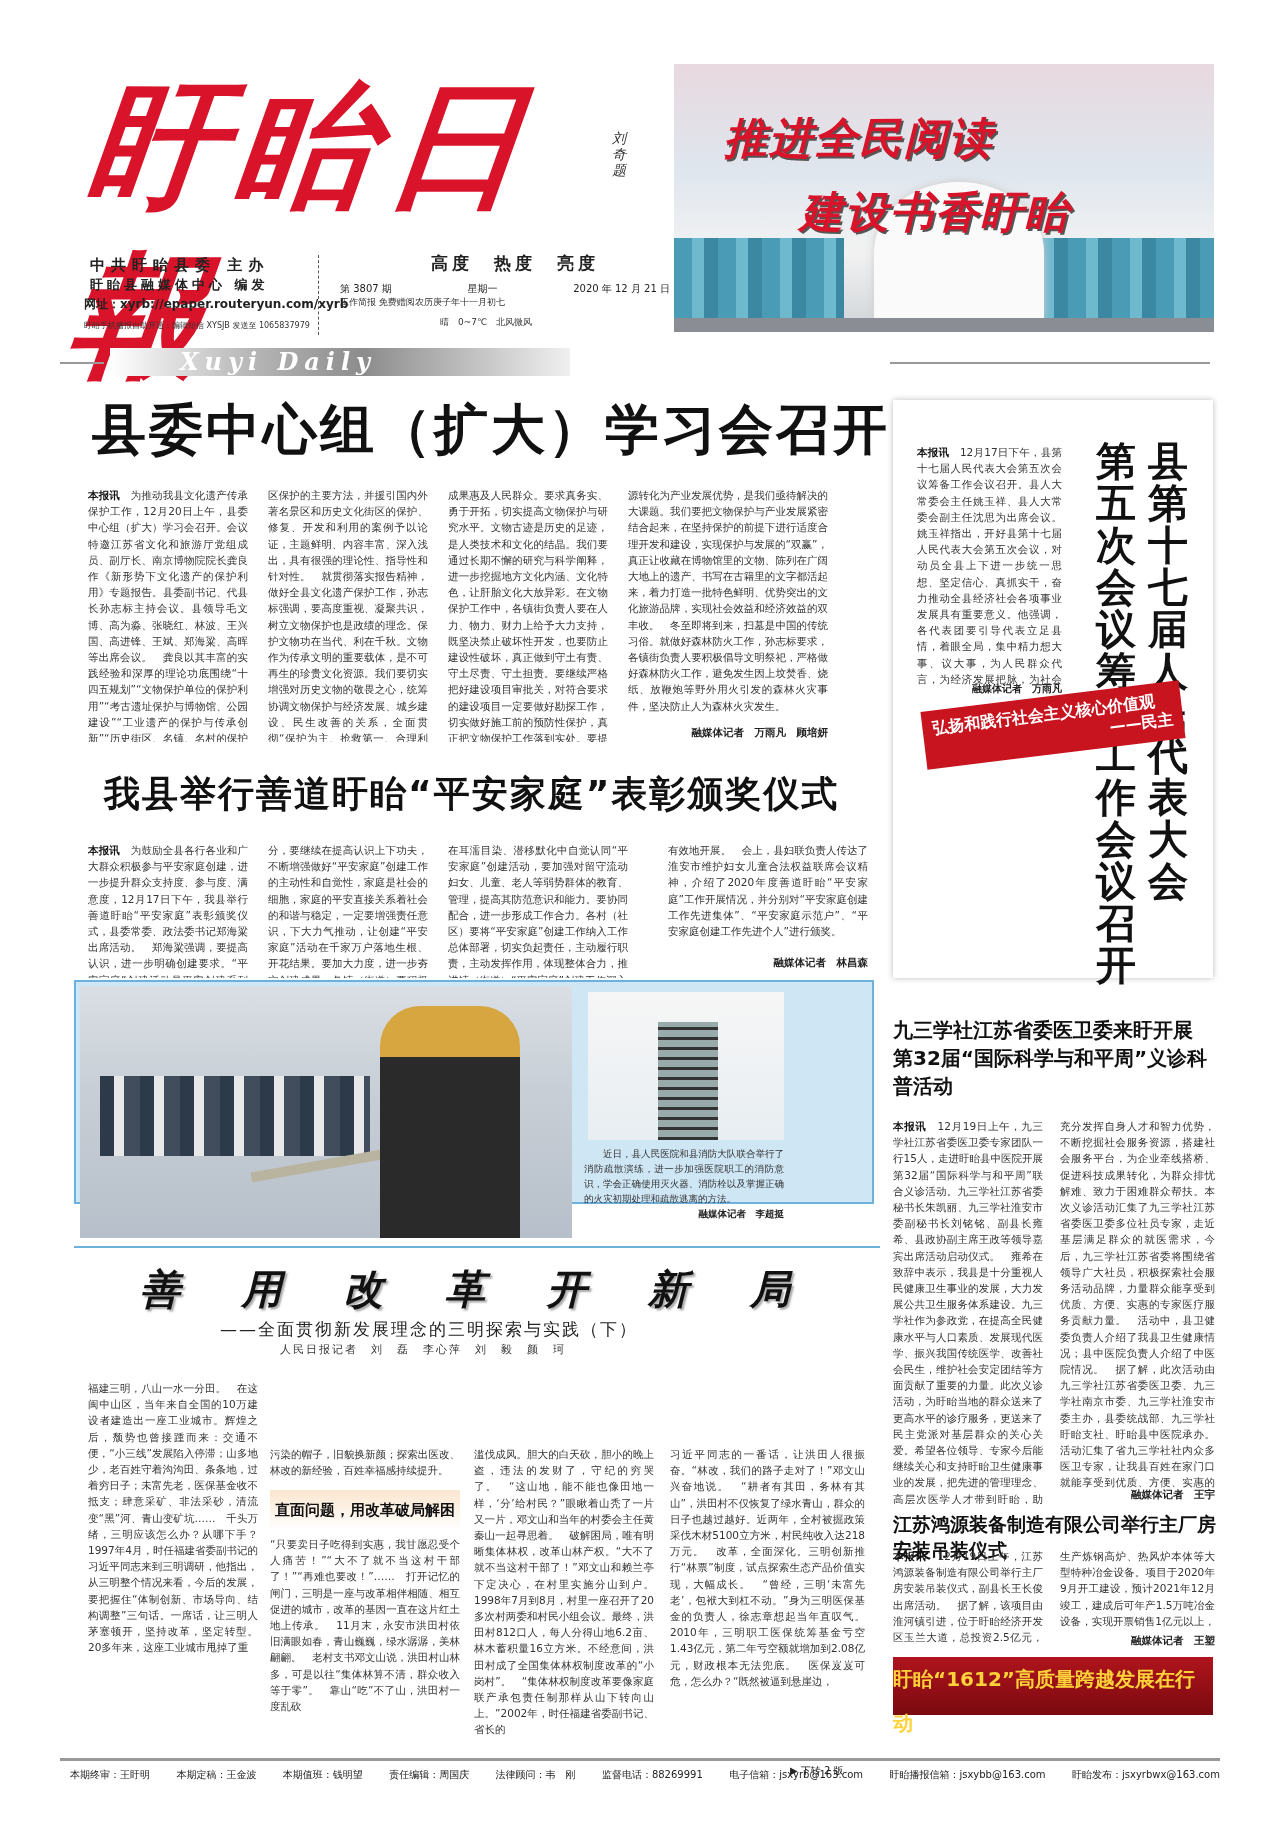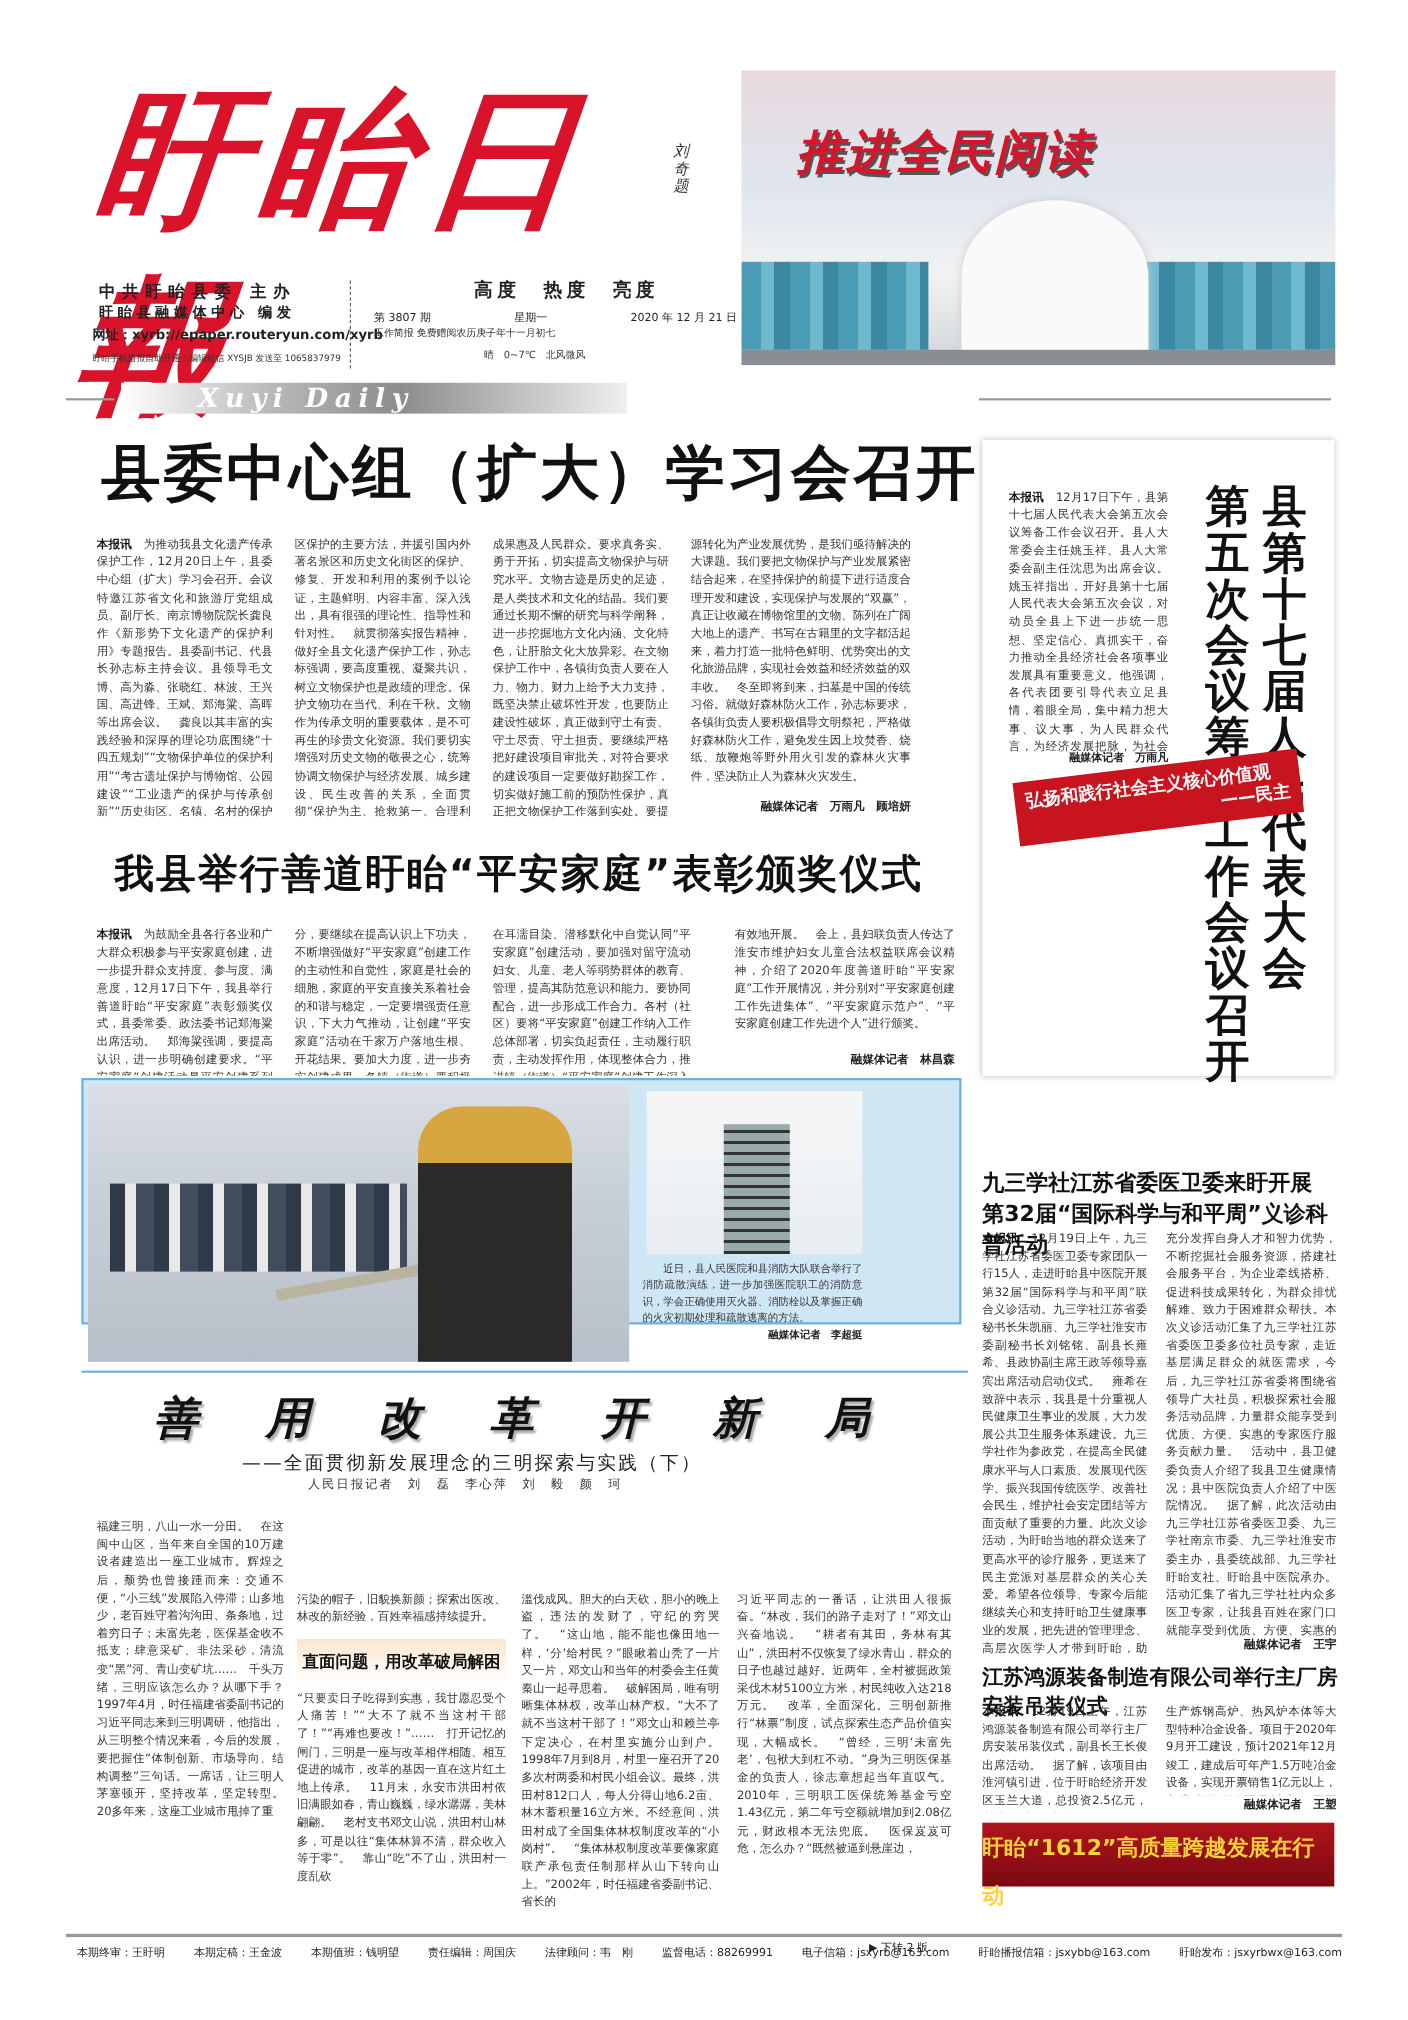--- a/index.html
+++ b/index.html
@@ -77,20 +77,21 @@
   <span>农历庚子年十一月初七</span>
 </div>
 <div class="abs weather">晴　0~7℃　北风微风</div>
 
 <div class="abs banner">
   <div class="city" style="left:0;width:170px;"></div>
   <div class="city" style="right:0;width:190px;"></div>
   <div class="book"></div>
   <div class="ground"></div>
   <div class="line1">推进全民阅读</div>
+  <div class="line2">建设书香盱眙</div>
 </div>
 
 <div class="abs en-band-rule"></div>
 <div class="abs en-band">Xuyi   Daily</div>
 <div class="abs right-rule"></div>
 
 <div class="abs h1 lead-title">县委中心组（扩大）学习会召开</div>
 <div class="abs col" style="left:88px;top:487px;width:160px;height:255px;"><b>本报讯</b>　<span>为推动我县文化遗产传承保护工作，12月20日上午，县委中心组（扩大）学习会召开。会议特邀江苏省文化和旅游厅党组成员、副厅长、南京博物院院长龚良作《新形势下文化遗产的保护利用》专题报告。县委副书记、代县长孙志标主持会议。县领导毛文博、高为淼、张晓红、林波、王兴国、高进锋、王斌、郑海粱、高晖等出席会议。　龚良以其丰富的实践经验和深厚的理论功底围绕“十四五规划”“文物保护单位的保护利用”“考古遗址保护与博物馆、公园建设”“工业遗产的保护与传承创新”“历史街区、名镇、名村的保护更新”“运河遗产及其展示”等六个方面，为与会人员生动讲解了国内外对传统建筑和历史街</span></div>
 <div class="abs col" style="left:268px;top:487px;width:160px;height:255px;">区保护的主要方法，并援引国内外著名景区和历史文化街区的保护、修复、开发和利用的案例予以论证，主题鲜明、内容丰富、深入浅出，具有很强的理论性、指导性和针对性。　就贯彻落实报告精神，做好全县文化遗产保护工作，孙志标强调，要高度重视、凝聚共识，树立文物保护也是政绩的理念。保护文物功在当代、利在千秋。文物作为传承文明的重要载体，是不可再生的珍贵文化资源。我们要切实增强对历史文物的敬畏之心，统筹协调文物保护与经济发展、城乡建设、民生改善的关系，全面贯彻“保护为主、抢救第一、合理利用、加强管理”的方针，切实做到在保护中发展，在发展中保护，让文物保护</div>
 <div class="abs col" style="left:448px;top:487px;width:160px;height:255px;">成果惠及人民群众。要求真务实、勇于开拓，切实提高文物保护与研究水平。文物古迹是历史的足迹，是人类技术和文化的结晶。我们要通过长期不懈的研究与科学阐释，进一步挖掘地方文化内涵、文化特色，让肝胎文化大放异彩。在文物保护工作中，各镇街负责人要在人力、物力、财力上给予大力支持，既坚决禁止破坏性开发，也要防止建设性破坏，真正做到守土有责、守土尽责、守土担责。要继续严格把好建设项目审批关，对符合要求的建设项目一定要做好勘探工作，切实做好施工前的预防性保护，真正把文物保护工作落到实处。要提高站位、统筹协调，扎实做好文物资源的合理利用，盱眙文物资源得天独厚，把丰厚的文物资</div>
@@ -144,21 +145,21 @@
 <div class="abs reporters">人民日报记者　刘　磊　李心萍　刘　毅　颜　珂</div>
 
 <div class="abs col" style="left:88px;top:1380px;width:170px;height:372px;text-indent:0">福建三明，八山一水一分田。　在这闽中山区，当年来自全国的10万建设者建造出一座工业城市。辉煌之后，颓势也曾接踵而来：交通不便，“小三线”发展陷入停滞；山多地少，老百姓守着沟沟田、条条地，过着穷日子；未富先老，医保基金收不抵支；肆意采矿、非法采砂，清流变“黑”河、青山变矿坑……　千头万绪，三明应该怎么办？从哪下手？　1997年4月，时任福建省委副书记的习近平同志来到三明调研，他指出，从三明整个情况来看，今后的发展，要把握住“体制创新、市场导向、结构调整”三句话。一席话，让三明人茅塞顿开，坚持改革，坚定转型。　20多年来，这座工业城市甩掉了重</div>
 <div class="abs col" style="left:270px;top:1446px;width:190px;height:34px;">污染的帽子，旧貌换新颜；探索出医改、林改的新经验，百姓幸福感持续提升。</div>
 <div class="abs section-head">直面问题，用改革破局解困</div>
 <div class="abs col" style="left:270px;top:1536px;width:190px;height:216px;">“只要卖日子吃得到实惠，我甘愿忍受个人痛苦！”“大不了就不当这村干部了！”“再难也要改！”……　打开记忆的闸门，三明是一座与改革相伴相随、相互促进的城市，改革的基因一直在这片红土地上传承。　11月末，永安市洪田村依旧满眼如春，青山巍巍，绿水潺潺，美林翩翩。　老村支书邓文山说，洪田村山林多，可是以往“集体林算不清，群众收入等于零”。　靠山“吃”不了山，洪田村一度乱砍</div>
 <div class="abs col" style="left:474px;top:1446px;width:180px;height:306px;">滥伐成风。胆大的白天砍，胆小的晚上盗，违法的发财了，守纪的穷哭了。　“这山地，能不能也像田地一样，‘分’给村民？”眼瞅着山秃了一片又一片，邓文山和当年的村委会主任黄秦山一起寻思着。　破解困局，唯有明晰集体林权，改革山林产权。“大不了就不当这村干部了！”邓文山和赖兰亭下定决心，在村里实施分山到户。1998年7月到8月，村里一座召开了20多次村两委和村民小组会议。最终，洪田村812口人，每人分得山地6.2亩、林木蓄积量16立方米。不经意间，洪田村成了全国集体林权制度改革的“小岗村”。　“集体林权制度改革要像家庭联产承包责任制那样从山下转向山上。”2002年，时任福建省委副书记、省长的</div>
 <div class="abs col" style="left:670px;top:1446px;width:195px;height:288px;">习近平同志的一番话，让洪田人很振奋。“林改，我们的路子走对了！”邓文山兴奋地说。　“耕者有其田，务林有其山”，洪田村不仅恢复了绿水青山，群众的日子也越过越好。近两年，全村被掘政策采伐木材5100立方米，村民纯收入达218万元。　改革，全面深化。三明创新推行“林票”制度，试点探索生态产品价值实现，大幅成长。　“曾经，三明‘未富先老’，包袱大到杠不动。”身为三明医保基金的负责人，徐志章想起当年直叹气。2010年，三明职工医保统筹基金亏空1.43亿元，第二年亏空额就增加到2.08亿元，财政根本无法兜底。　医保岌岌可危，怎么办？“既然被逼到悬崖边，</div>
 <div class="abs turn" style="left:790px;top:1736px;margin-top:28px;">▶ 下转 2 版</div>
 
-<div class="abs sec-title" style="left:893px;top:1016px;width:330px;line-height:28px;font-size:20px;margin-top:45px;">
+<div class="abs sec-title" style="left:893px;top:1016px;width:330px;line-height:28px;font-size:20px;">
   <div>九三学社江苏省委医卫委来盱开展</div>
   <div>第32届“国际科学与和平周”义诊科普活动</div>
 </div>
 <div class="abs col" style="left:893px;top:1118px;width:150px;height:386px;"><b>本报讯</b>　<span>12月19日上午，九三学社江苏省委医卫委专家团队一行15人，走进盱眙县中医院开展第32届“国际科学与和平周”联合义诊活动。九三学社江苏省委秘书长朱凯丽、九三学社淮安市委副秘书长刘铭铭、副县长雍希、县政协副主席王政等领导嘉宾出席活动启动仪式。　雍希在致辞中表示，我县是十分重视人民健康卫生事业的发展，大力发展公共卫生服务体系建设。九三学社作为参政党，在提高全民健康水平与人口素质、发展现代医学、振兴我国传统医学、改善社会民生，维护社会安定团结等方面贡献了重要的力量。此次义诊活动，为盱眙当地的群众送来了更高水平的诊疗服务，更送来了民主党派对基层群众的关心关爱。希望各位领导、专家今后能继续关心和支持盱眙卫生健康事业的发展，把先进的管理理念、高层次医学人才带到盱眙，助推“健康盱眙”建设。　朱凯丽表示，九三学社在助力地方经济建设和社会发展上，</span></div>
 <div class="abs col" style="left:1060px;top:1118px;width:155px;height:370px;">充分发挥自身人才和智力优势，不断挖掘社会服务资源，搭建社会服务平台，为企业牵线搭桥、促进科技成果转化，为群众排忧解难、致力于困难群众帮扶。本次义诊活动汇集了九三学社江苏省委医卫委多位社员专家，走近基层满足群众的就医需求，今后，九三学社江苏省委将围绕省领导广大社员，积极探索社会服务活动品牌，力量群众能享受到优质、方便、实惠的专家医疗服务贡献力量。　活动中，县卫健委负责人介绍了我县卫生健康情况；县中医院负责人介绍了中医院情况。　据了解，此次活动由九三学社江苏省委医卫委、九三学社南京市委、九三学社淮安市委主办，县委统战部、九三学社盱眙支社、盱眙县中医院承办。活动汇集了省九三学社社内众多医卫专家，让我县百姓在家门口就能享受到优质、方便、实惠的专家级医疗服务。</div>
 <div class="abs byline" style="left:1060px;top:1488px;width:155px;">融媒体记者　王宇</div>
 
 <div class="abs sec-title" style="left:893px;top:1512px;width:330px;font-size:19px;">江苏鸿源装备制造有限公司举行主厂房安装吊装仪式</div>
 <div class="abs col" style="left:893px;top:1548px;width:150px;height:100px;"><b>本报讯</b>　<span>12月19日上午，江苏鸿源装备制造有限公司举行主厂房安装吊装仪式，副县长王长俊出席活动。　据了解，该项目由淮河镇引进，位于盱眙经济开发区玉兰大道，总投资2.5亿元，占地99亩，建筑面积约78620平方米，主要</span></div>
 <div class="abs col" style="left:1060px;top:1548px;width:155px;height:84px;">生产炼钢高炉、热风炉本体等大型特种冶金设备。项目于2020年9月开工建设，预计2021年12月竣工，建成后可年产1.5万吨冶金设备，实现开票销售1亿元以上，入库税收600万元以上，用工200多人。</div>

